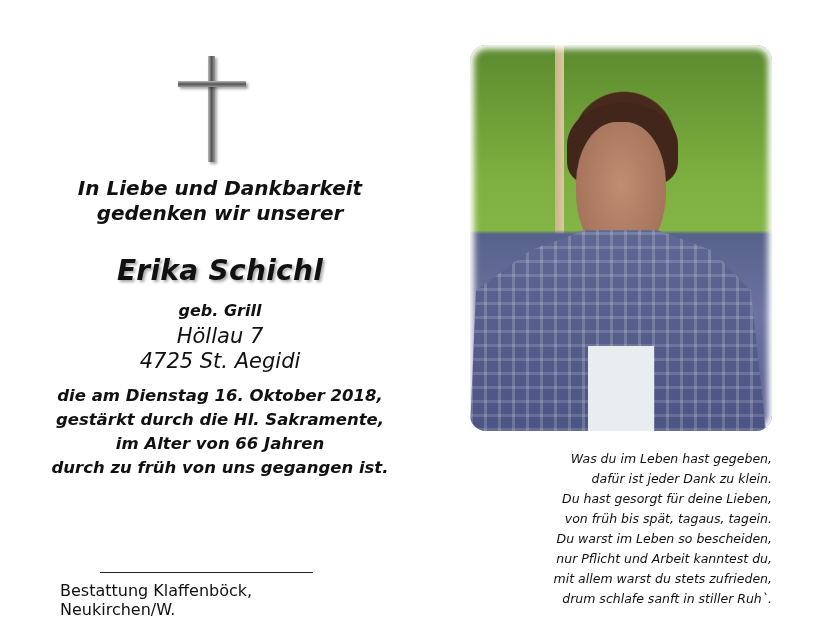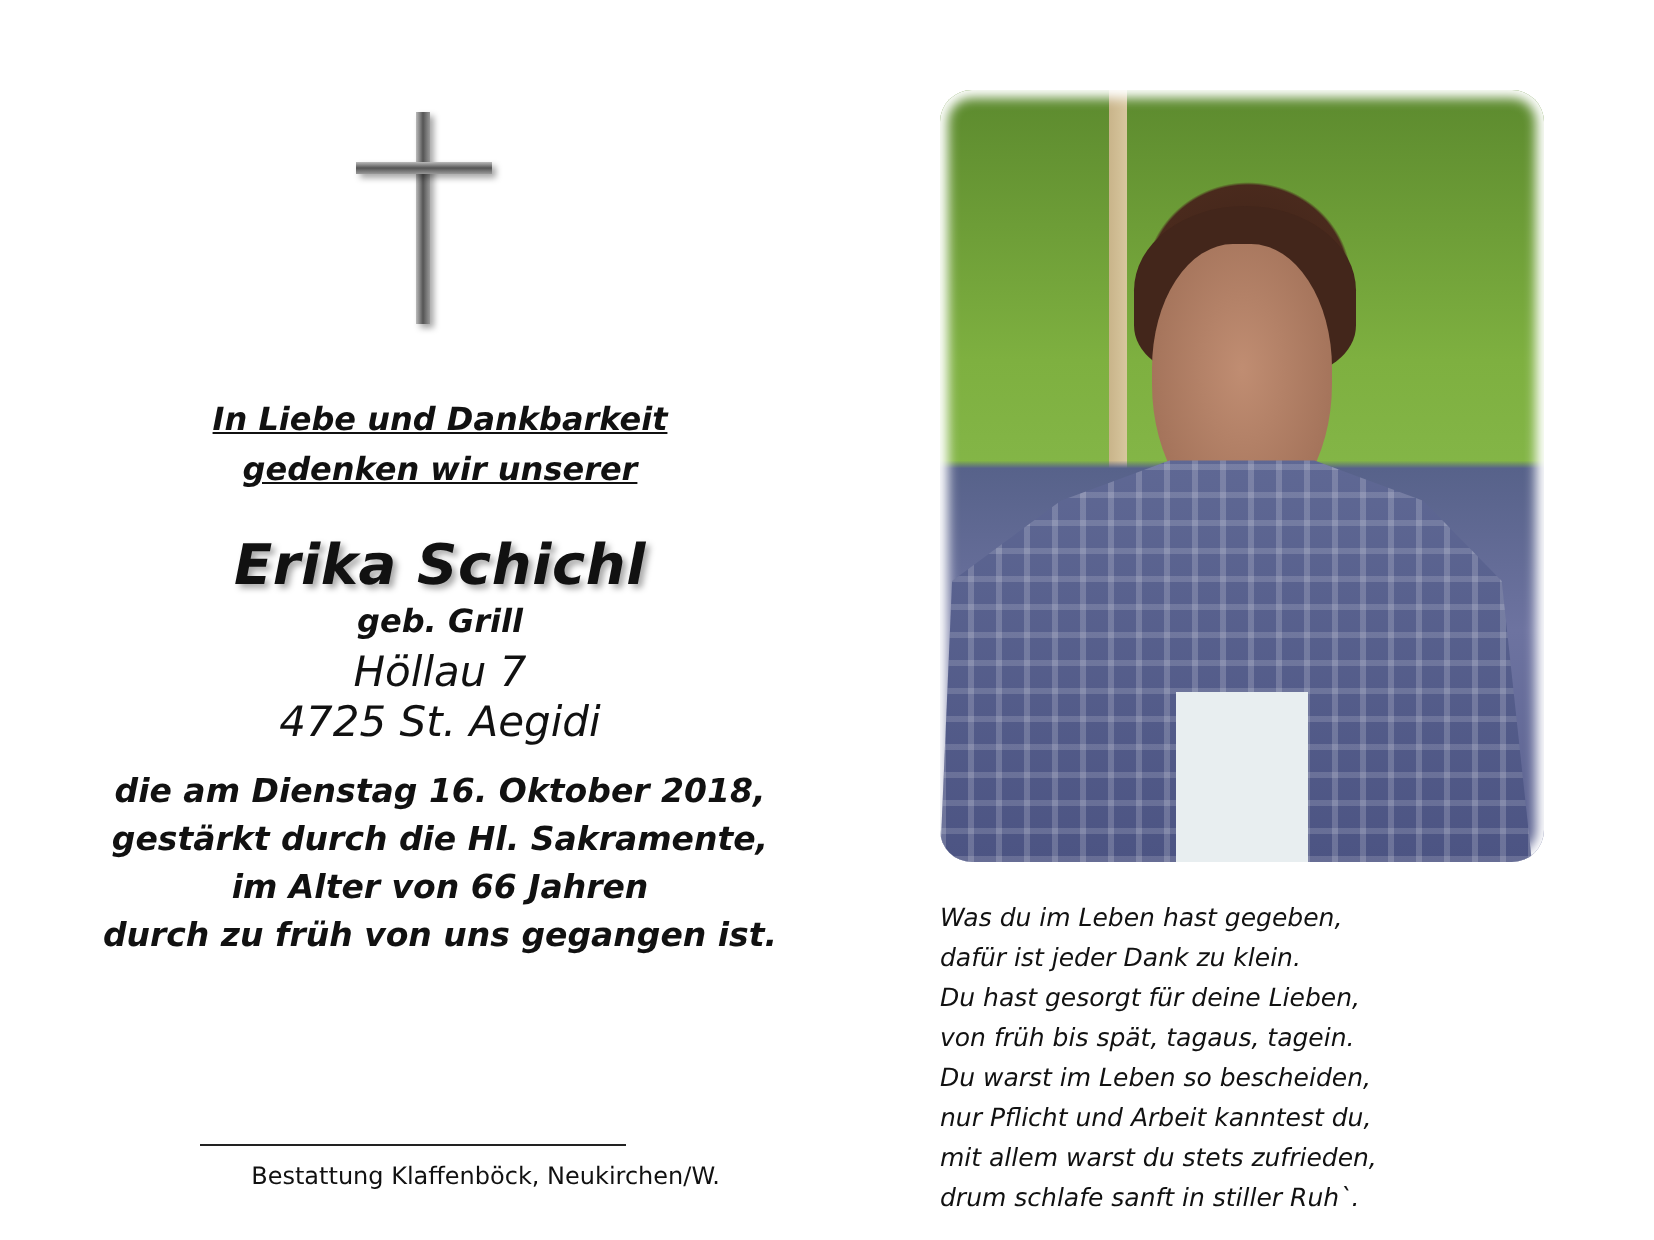--- a/index.html
+++ b/index.html
@@ -2,46 +2,46 @@
 <html><head>
 <meta charset="utf-8">
 <style>
   html,body{margin:0;padding:0;background:#fff;}
   body{width:827px;height:620px;position:relative;overflow:hidden;font-family:"DejaVu Sans","Liberation Sans",sans-serif;color:#111;}
   .left{position:absolute;left:40px;top:0;width:360px;text-align:center;}
   .cross{position:absolute;left:176px;top:54px;width:72px;height:112px;}
   .cross .v{position:absolute;left:32px;top:2px;width:7px;height:106px;background:linear-gradient(90deg,#bbb,#555 50%,#999);box-shadow:2px 2px 3px rgba(0,0,0,0.35);}
   .cross .h{position:absolute;left:2px;top:27px;width:68px;height:6px;background:linear-gradient(180deg,#bbb,#555 50%,#999);box-shadow:2px 2px 3px rgba(0,0,0,0.35);}
   .t{position:absolute;width:100%;left:0;font-style:italic;}
-  .intro{top:197px;font-weight:bold;font-size:16px;line-height:25px;text-decoration:underline;}
-  .name{top:266px;font-weight:bold;font-size:28px;letter-spacing:0.3px;text-shadow:2px 2px 3px rgba(0,0,0,0.35);}
+  .intro{top:176px;font-weight:bold;font-size:20px;line-height:25px;}
+  .name{top:254px;font-weight:bold;font-size:28px;letter-spacing:0.3px;text-shadow:2px 2px 3px rgba(0,0,0,0.35);}
   .geb{top:301px;font-weight:bold;font-size:16px;}
   .addr{top:324px;font-size:21px;line-height:25px;}
   .death{top:384px;font-weight:bold;font-size:16.5px;line-height:24px;}
   .rule{position:absolute;left:100px;top:572px;width:213px;height:1px;background:#222;}
-  .undertaker{position:absolute;left:60px;top:581px;width:300px;text-align:right;font-size:12px;font-style:normal;}
+  .undertaker{position:absolute;left:60px;top:581px;width:300px;text-align:left;font-size:16px;font-style:normal;}
   .photo{position:absolute;left:470px;top:45px;width:302px;height:386px;border-radius:16px;overflow:hidden;
     background:
       radial-gradient(ellipse 60px 75px at 50% 35%, #a87a63 0%, #8a5c48 60%, transparent 62%),
       radial-gradient(ellipse 72px 70px at 51% 25%, #3d2218 0%, #4a2a1d 70%, transparent 72%),
       linear-gradient(180deg, transparent 0%, transparent 48%, #57628a 49%, #6d73a0 70%, #5a6190 100%),
       linear-gradient(90deg, transparent 28%, #c9b48a 28%, #d8c79f 31%, transparent 31%),
       linear-gradient(180deg,#5c8a2e 0%,#7eb040 35%,#86b84a 55%,#4f7f2a 100%);
     box-shadow:0 0 6px 4px #fff inset;}
   .photo .shirt{position:absolute;left:0;bottom:0;width:100%;height:52%;
     background:
       repeating-linear-gradient(90deg,rgba(255,255,255,0.18) 0 3px,transparent 3px 14px),
       repeating-linear-gradient(0deg,rgba(255,255,255,0.15) 0 3px,transparent 3px 14px),
       linear-gradient(180deg,#5f6894,#4c5483);
     clip-path:polygon(2% 30%,20% 10%,38% 0,62% 0,80% 10%,93% 30%,98% 100%,0 100%);}
   .photo .undershirt{position:absolute;left:39%;bottom:0;width:22%;height:22%;background:#e8eef0;}
   .photo .face{position:absolute;left:35%;top:20%;width:30%;height:36%;border-radius:45% 45% 50% 50%;background:radial-gradient(ellipse at 50% 45%,#c08d72,#9a6a52);}
   .photo .hair{position:absolute;left:32%;top:15%;width:37%;height:22%;border-radius:50% 50% 30% 30%;background:#43261b;}
   .photo .neck{position:absolute;left:42%;top:52%;width:16%;height:20%;background:#b2826a;clip-path:polygon(0 0,100% 0,80% 100%,20% 100%);}
-  .poem{position:absolute;left:470px;top:449px;width:302px;text-align:left;font-style:italic;font-size:12.5px;line-height:20px;}
+  .poem{position:absolute;left:470px;top:449px;width:302px;text-align:right;font-style:italic;font-size:12.5px;line-height:20px;}
 </style>
 </head>
 <body>
 
 <div class="cross">
   <div class="v"></div>
   <div class="h"></div>
 </div>
 
 <div class="left">

